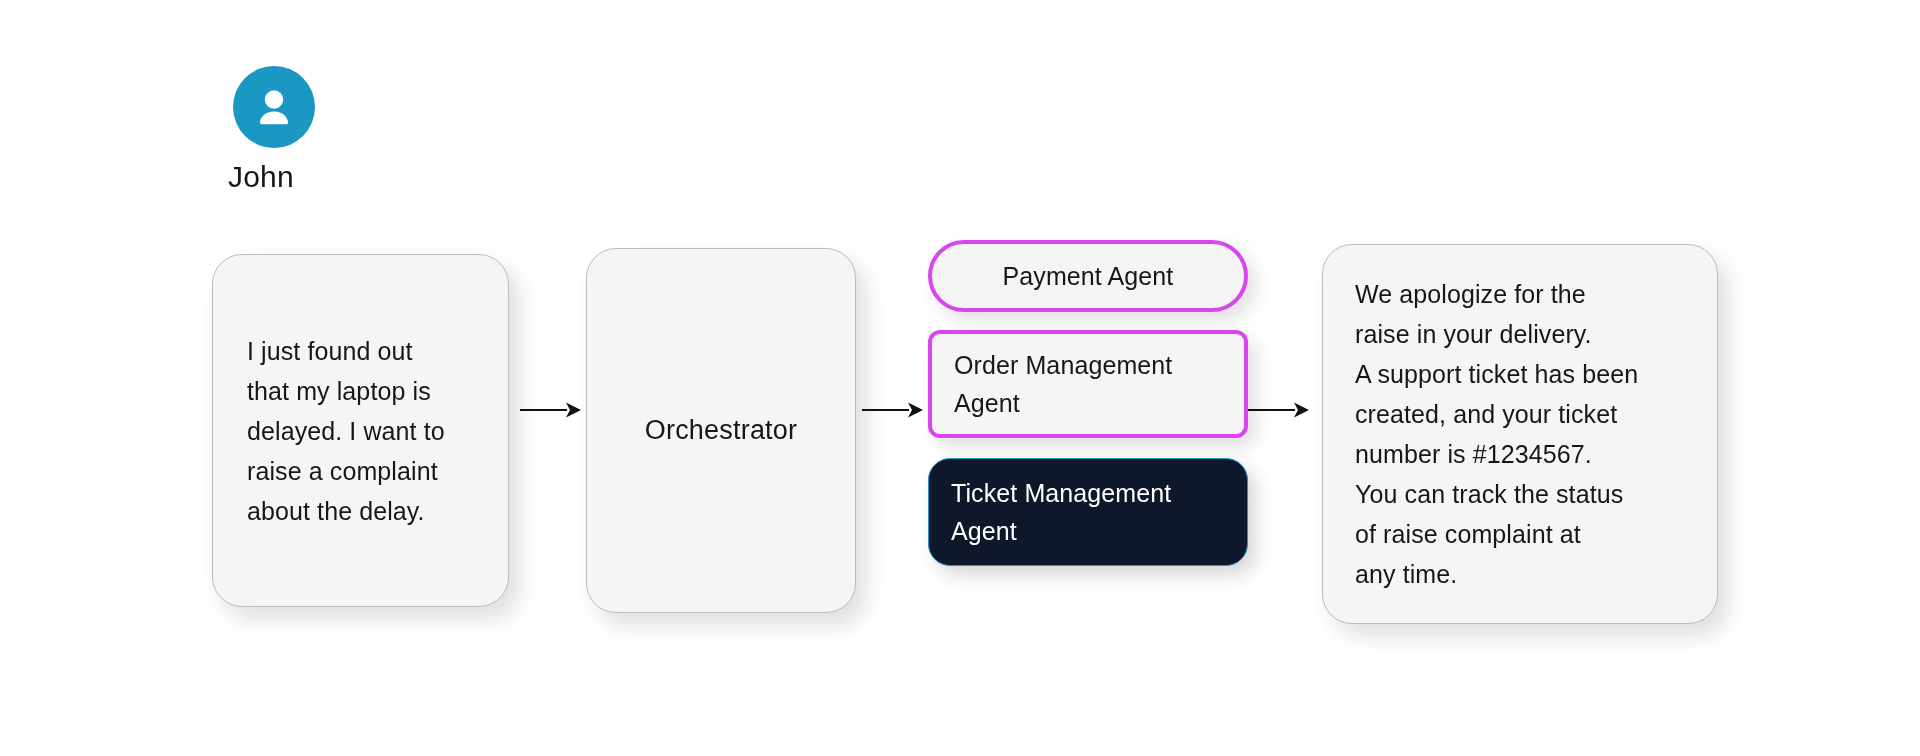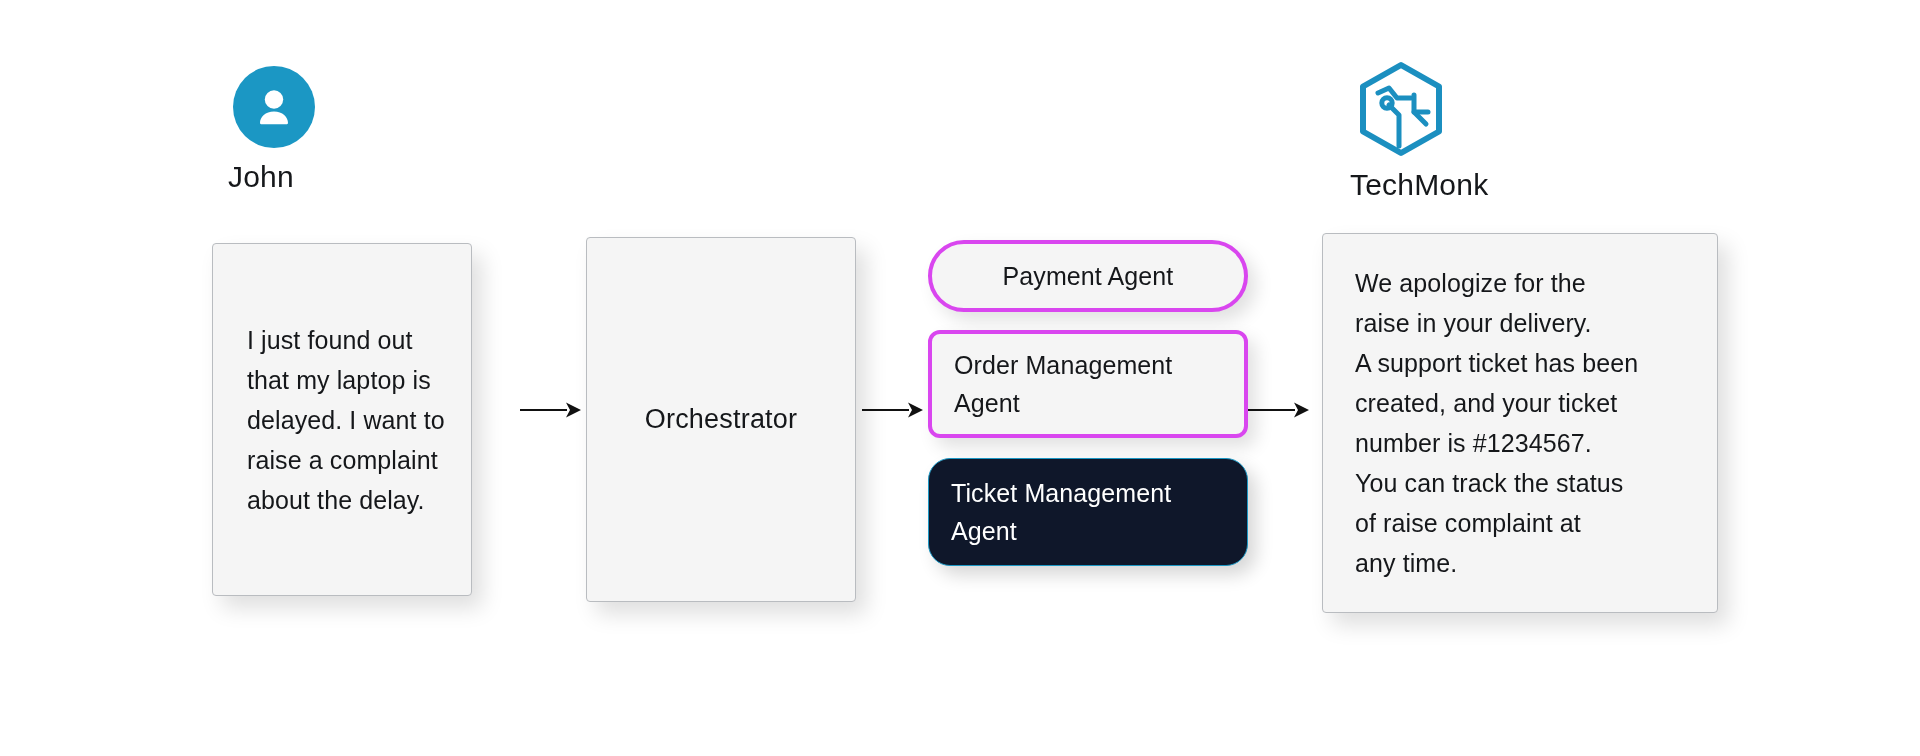--- a/index.html
+++ b/index.html
@@ -20,23 +20,24 @@
     position: relative;
     width: 1920px;
     height: 756px;
     background: #ffffff;
   }
 
   
   .card {
     background: #f5f5f5;
     border: 1px solid #b9bcc0;
-    border-radius: 4px;
+    border-radius: 30px;
     box-sizing: border-box;
     box-shadow: 10px 12px 22px rgba(0,0,0,0.13);
+    margin-top: 11px;
   }
 
   
   .user-col {
     position: absolute;
     left: 208px;
     top: 66px;
     width: 310px;
   }
   .avatar {
@@ -56,21 +57,21 @@
     font-size: 30px;
     line-height: 34px;
     letter-spacing: 0.2px;
     color: #16181b;
   }
 
   .user-bubble {
     position: absolute;
     left: 212px;
     top: 243px;
-    width: 260px;
+    width: 297px;
     height: 353px;
     display: flex;
     align-items: center;
   }
   .user-bubble .txt {
     padding: 0 34px;
     font-size: 25px;
     line-height: 40px;
     letter-spacing: 0.1px;
     color: #15171a;
@@ -246,33 +247,20 @@
 
   </div>
 
   <div class="arrow arrow-3">
     <svg width="62" height="20" viewBox="0 0 62 20" aria-hidden="true">
       <line x1="0" y1="10" x2="47" y2="10" stroke="#111111" stroke-width="2.2"></line>
       <path d="M46 2.6 L61 10 L46 17.4 L50 10 Z" fill="#111111"></path>
     </svg>
   </div>
 
-  <div class="brand-col">
-    <div class="brand-logo">
-      <svg width="90" height="98" viewBox="0 0 90 98" aria-hidden="true">
-        <polygon points="45,5 83,26.5 83,71.5 45,93 7,71.5 7,26.5" fill="none" stroke="#1b8fc0" stroke-width="6" stroke-linejoin="round"></polygon>
-        <path d="M22 33 L33 28 L41 38 L55 38" fill="none" stroke="#1b8fc0" stroke-width="5" stroke-linecap="round" stroke-linejoin="round"></path>
-        <path d="M43 86 L43 55 L33 45" fill="none" stroke="#1b8fc0" stroke-width="5" stroke-linecap="round" stroke-linejoin="round"></path>
-        <circle cx="31" cy="43" r="5.2" fill="none" stroke="#1b8fc0" stroke-width="5"></circle>
-        <path d="M58 35 L58 52 L70 64" fill="none" stroke="#1b8fc0" stroke-width="5" stroke-linecap="round" stroke-linejoin="round"></path>
-        <path d="M58 52 L72 52" fill="none" stroke="#1b8fc0" stroke-width="5" stroke-linecap="round"></path>
-      </svg>
-    </div>
-    <div class="brand-name">TechMonk</div>
-  </div>
 
   <div class="card reply-bubble">
     <div class="txt">
       <span>We apologize for the</span>
       <span>raise in your delivery.</span>
       <span>A support ticket has been</span>
       <span>created, and your ticket</span>
       <span>number is #1234567.</span>
       <span>You can track the status</span>
       <span>of raise complaint at</span>

